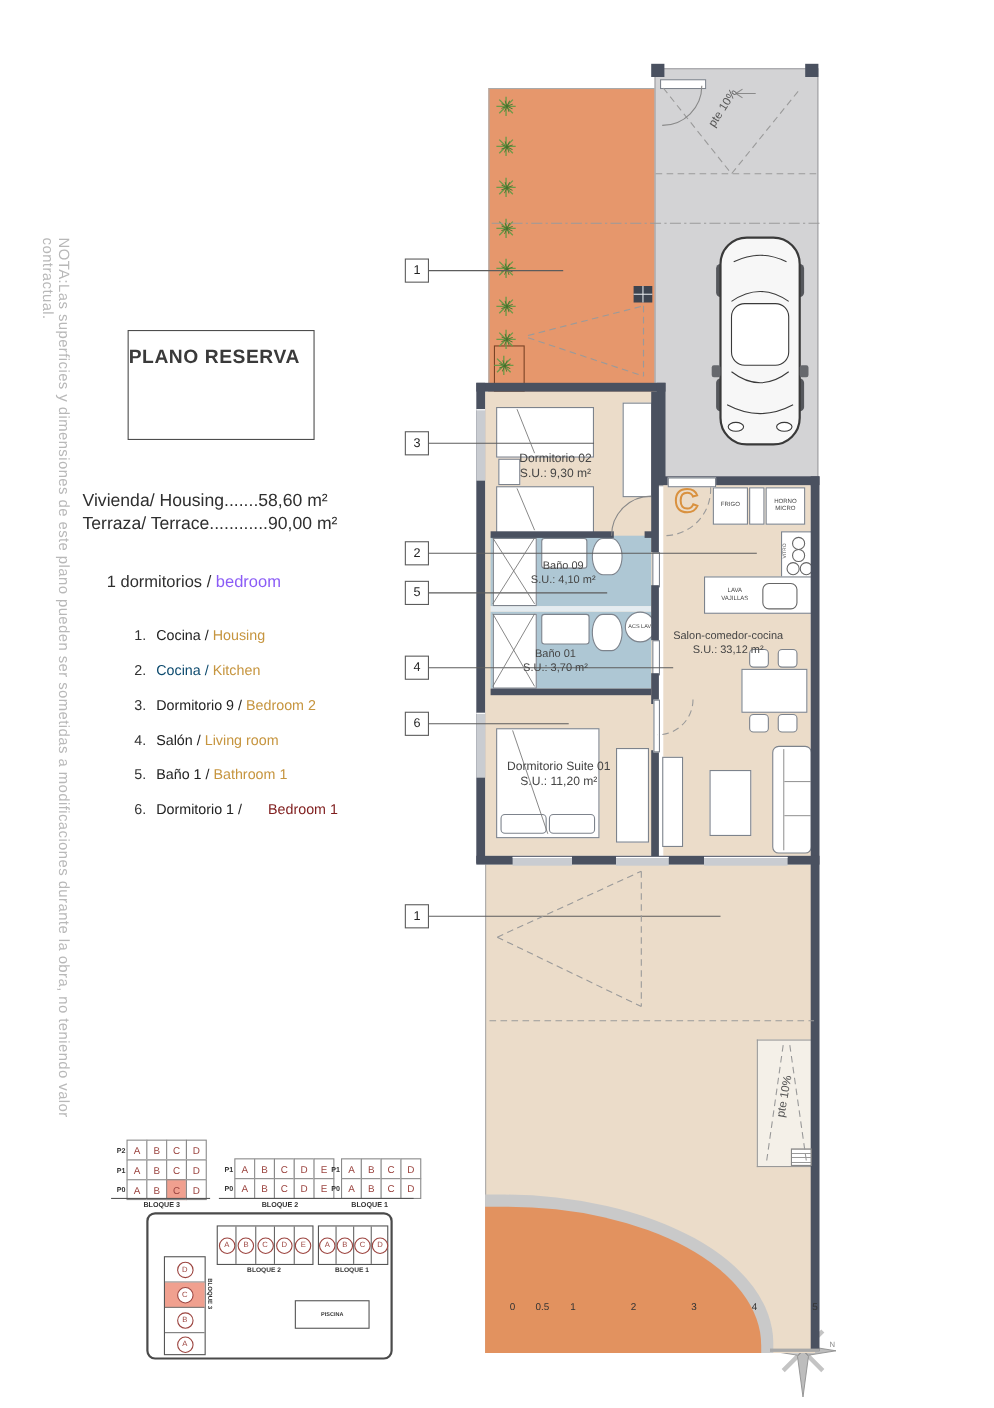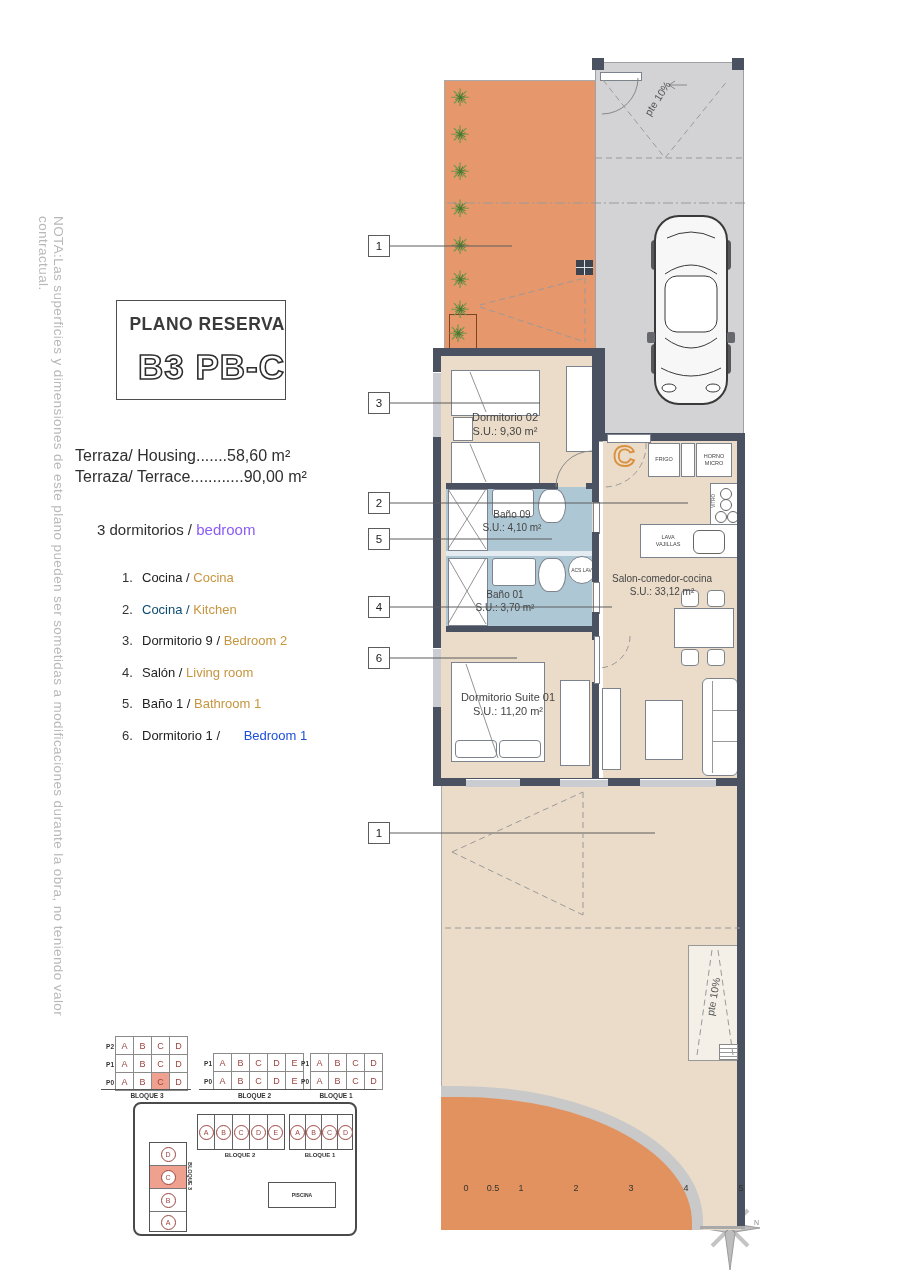--- a/index.html
+++ b/index.html
@@ -28,39 +28,38 @@
   .tick{position:absolute;font-size:9px;color:#333;width:16px;text-align:center;z-index:5;}
   svg{display:block;}
 </style>
 </head>
 <body>
 
 <div id="stage">
 
   <div class="abs" style="left:36px;top:216px;height:870px;writing-mode:vertical-rl;font-size:13.5px;color:#b8b8b8;letter-spacing:.4px;">NOTA:Las superficies y dimensiones de este plano pueden ser sometidas a modificaciones durante la obra, no teniendo valor contractual.</div>
 
-  <div class="abs" style="left:116px;top:300px;width:168px;height:98px;border:1.5px solid #4d4d4d;text-align:right;">
+  <div class="abs" style="left:116px;top:300px;width:168px;height:98px;border:1.5px solid #4d4d4d;text-align:left;">
     <div style="margin-top:13px;font-size:17.5px;font-weight:bold;color:#3a3a3a;letter-spacing:.5px;">PLANO RESERVA</div>
-    <div style="margin-top:12px;font-size:35px;font-weight:bold;color:#fff;-webkit-text-stroke:1.6px #2e2e2e;letter-spacing:1px;">B3 PB-C</div>
-  </div>
-
-  <div class="abs" style="left:75px;top:447px;font-size:16px;color:#2f2f2f;">Terraza/ Housing.......58,60 m²</div>
+  </div>
+
+  <div class="abs" style="left:75px;top:447px;font-size:16px;color:#2f2f2f;">Vivienda/ Housing.......58,60 m²</div>
   <div class="abs" style="left:75px;top:468px;font-size:16px;color:#2f2f2f;">Terraza/ Terrace............90,00 m²</div>
 
   <div class="abs" style="left:97px;top:521px;font-size:15px;">
-    <span style="color:#2f2f2f;">3 dormitorios / </span><span style="color:#8b5cf6;">bedroom</span>
+    <span style="color:#2f2f2f;">1 dormitorios / </span><span style="color:#8b5cf6;">bedroom</span>
   </div>
 
   <div class="abs" style="left:122px;top:570px;display:flex;flex-direction:column;gap:16.5px;font-size:13px;">
-    <div><span style="display:inline-block;width:20px;">1.</span><span style="color:#222;">Cocina / </span><span style="color:#C6953F;">Cocina</span></div>
+    <div><span style="display:inline-block;width:20px;">1.</span><span style="color:#222;">Cocina / </span><span style="color:#C6953F;">Housing</span></div>
     <div><span style="display:inline-block;width:20px;">2.</span><span style="color:#0c4a6e;">Cocina / </span><span style="color:#C6953F;">Kitchen</span></div>
     <div><span style="display:inline-block;width:20px;">3.</span><span style="color:#222;">Dormitorio 9 / </span><span style="color:#C6953F;">Bedroom 2</span></div>
     <div><span style="display:inline-block;width:20px;">4.</span><span style="color:#222;">Salón / </span><span style="color:#C6953F;">Living room</span></div>
     <div><span style="display:inline-block;width:20px;">5.</span><span style="color:#222;">Baño 1 / </span><span style="color:#C6953F;">Bathroom 1</span></div>
-    <div><span style="display:inline-block;width:20px;">6.</span><span style="color:#222;">Dormitorio 1 / </span><span style="color:#1d4ed8;padding-left:20px;">Bedroom 1</span></div>
+    <div><span style="display:inline-block;width:20px;">6.</span><span style="color:#222;">Dormitorio 1 / </span><span style="color:#7f1d1d;padding-left:20px;">Bedroom 1</span></div>
   </div>
 
   <div class="abs" style="left:444px;top:80px;width:153px;height:275px;background:#E6976C;border:1.5px solid #a9a9a9;z-index:1;"></div>
 
   <div class="abs" style="left:595px;top:62px;width:147px;height:378px;background:#D3D3D5;border:1.5px solid #a0a0a3;z-index:1;"></div>
   <div class="wall" style="left:592px;top:58px;width:12px;height:12px;"></div>
   <div class="wall" style="left:732px;top:58px;width:12px;height:12px;"></div>
 
   <div class="furn" style="left:600px;top:72px;width:40px;height:7px;z-index:3;"></div>
 

